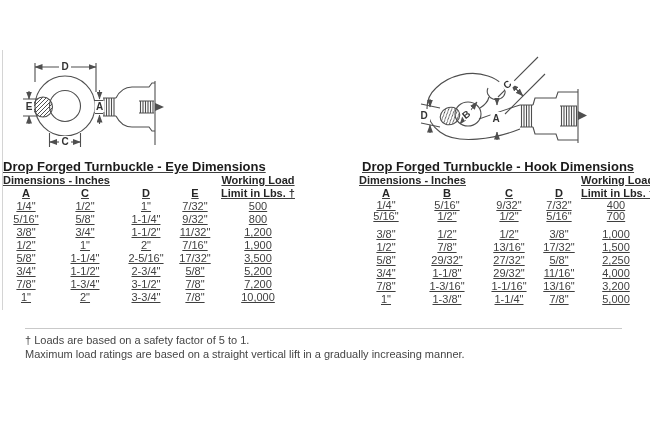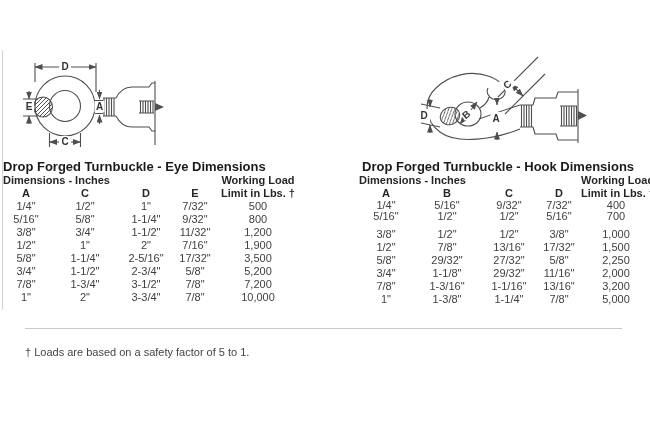--- a/index.html
+++ b/index.html
@@ -7,42 +7,42 @@
     position:relative; width:650px; height:425px; background:#ffffff;
     font-family:"Liberation Sans", sans-serif; overflow:hidden;
     color:#3f3f3f;
   }
   .vline { position:absolute; left:2px; top:50px; width:1px; height:260px; background:#d4d4d4; }
 
   .drawing { position:absolute; }
   #eye-drawing  { left:15px;  top:53px;  width:155px; height:102px; }
   #hook-drawing { left:393px; top:52px;  width:200px; height:115px; }
 
-  .spec-table { position:absolute; top:159px; }
+  .spec-table { position:absolute; top:159px;text-decoration:underline; }
   #eye-table  { left:3px;   width:294px; }
   #hook-table { left:359px; width:292px; }
   #hook-table .spec-title { padding-left:3px; }
 
   .spec-title {
     font-size:13px; line-height:15px; font-weight:bold; color:#1b1b1b; white-space:nowrap;
   }
   .grid { display:grid; }
   .eye-grid  { grid-template-columns:46px 72px 50px 48px 78px; }
   .hook-grid { grid-template-columns:54px 68px 56px 44px 70px; }
   .sub-row  { font-size:11px; line-height:13px; font-weight:bold; color:#262626; }
   .hdr-row  { font-size:11px; line-height:13px; font-weight:bold; color:#262626; }
   .row      { font-size:11px; line-height:13px; color:#3f3f3f; }
   .row.tight{ line-height:11px; }
   .row.gap  { margin-top:6px; }
   .c    { text-align:center; white-space:nowrap; }
   .span4{ grid-column:1 / span 4; text-align:left; white-space:nowrap; }
 
   .footnotes {
     position:absolute; left:25px; top:328px; width:597px;
-    border-top:1px solid #c9c9c9; padding-top:16px;
+    border-top:1px solid #c9c9c9; padding-top:4px;
     font-size:11px; line-height:14px; color:#454545;
   }
   .footnotes div { white-space:nowrap; }
 
   svg text { font-family:"Liberation Sans", sans-serif; font-size:10px; font-weight:bold; fill:#333; }
 </style>
 </head>
 <body>
 
 <div class="canvas">
@@ -262,35 +262,36 @@
       <span class="c">29/32"</span>
       <span class="c">27/32"</span>
       <span class="c">5/8"</span>
       <span class="c">2,250</span>
     </div>
     <div class="grid hook-grid row">
       <span class="c">3/4"</span>
       <span class="c">1-1/8"</span>
       <span class="c">29/32"</span>
       <span class="c">11/16"</span>
-      <span class="c">2,000</span>
+      <span class="c">4,000</span>
     </div>
     <div class="grid hook-grid row">
       <span class="c">7/8"</span>
       <span class="c">1-3/16"</span>
       <span class="c">1-1/16"</span>
       <span class="c">13/16"</span>
       <span class="c">3,200</span>
     </div>
     <div class="grid hook-grid row">
       <span class="c">1"</span>
       <span class="c">1-3/8"</span>
       <span class="c">1-1/4"</span>
       <span class="c">7/8"</span>
       <span class="c">5,000</span>
     </div>
   </div>
 
   <div class="footnotes">
     <div>† Loads are based on a safety factor of 5 to 1.</div>
+    <div>Maximum load ratings are based on a straight vertical lift in a gradually increasing manner.</div>
   </div>
 
 </div>
 
 </body></html>

